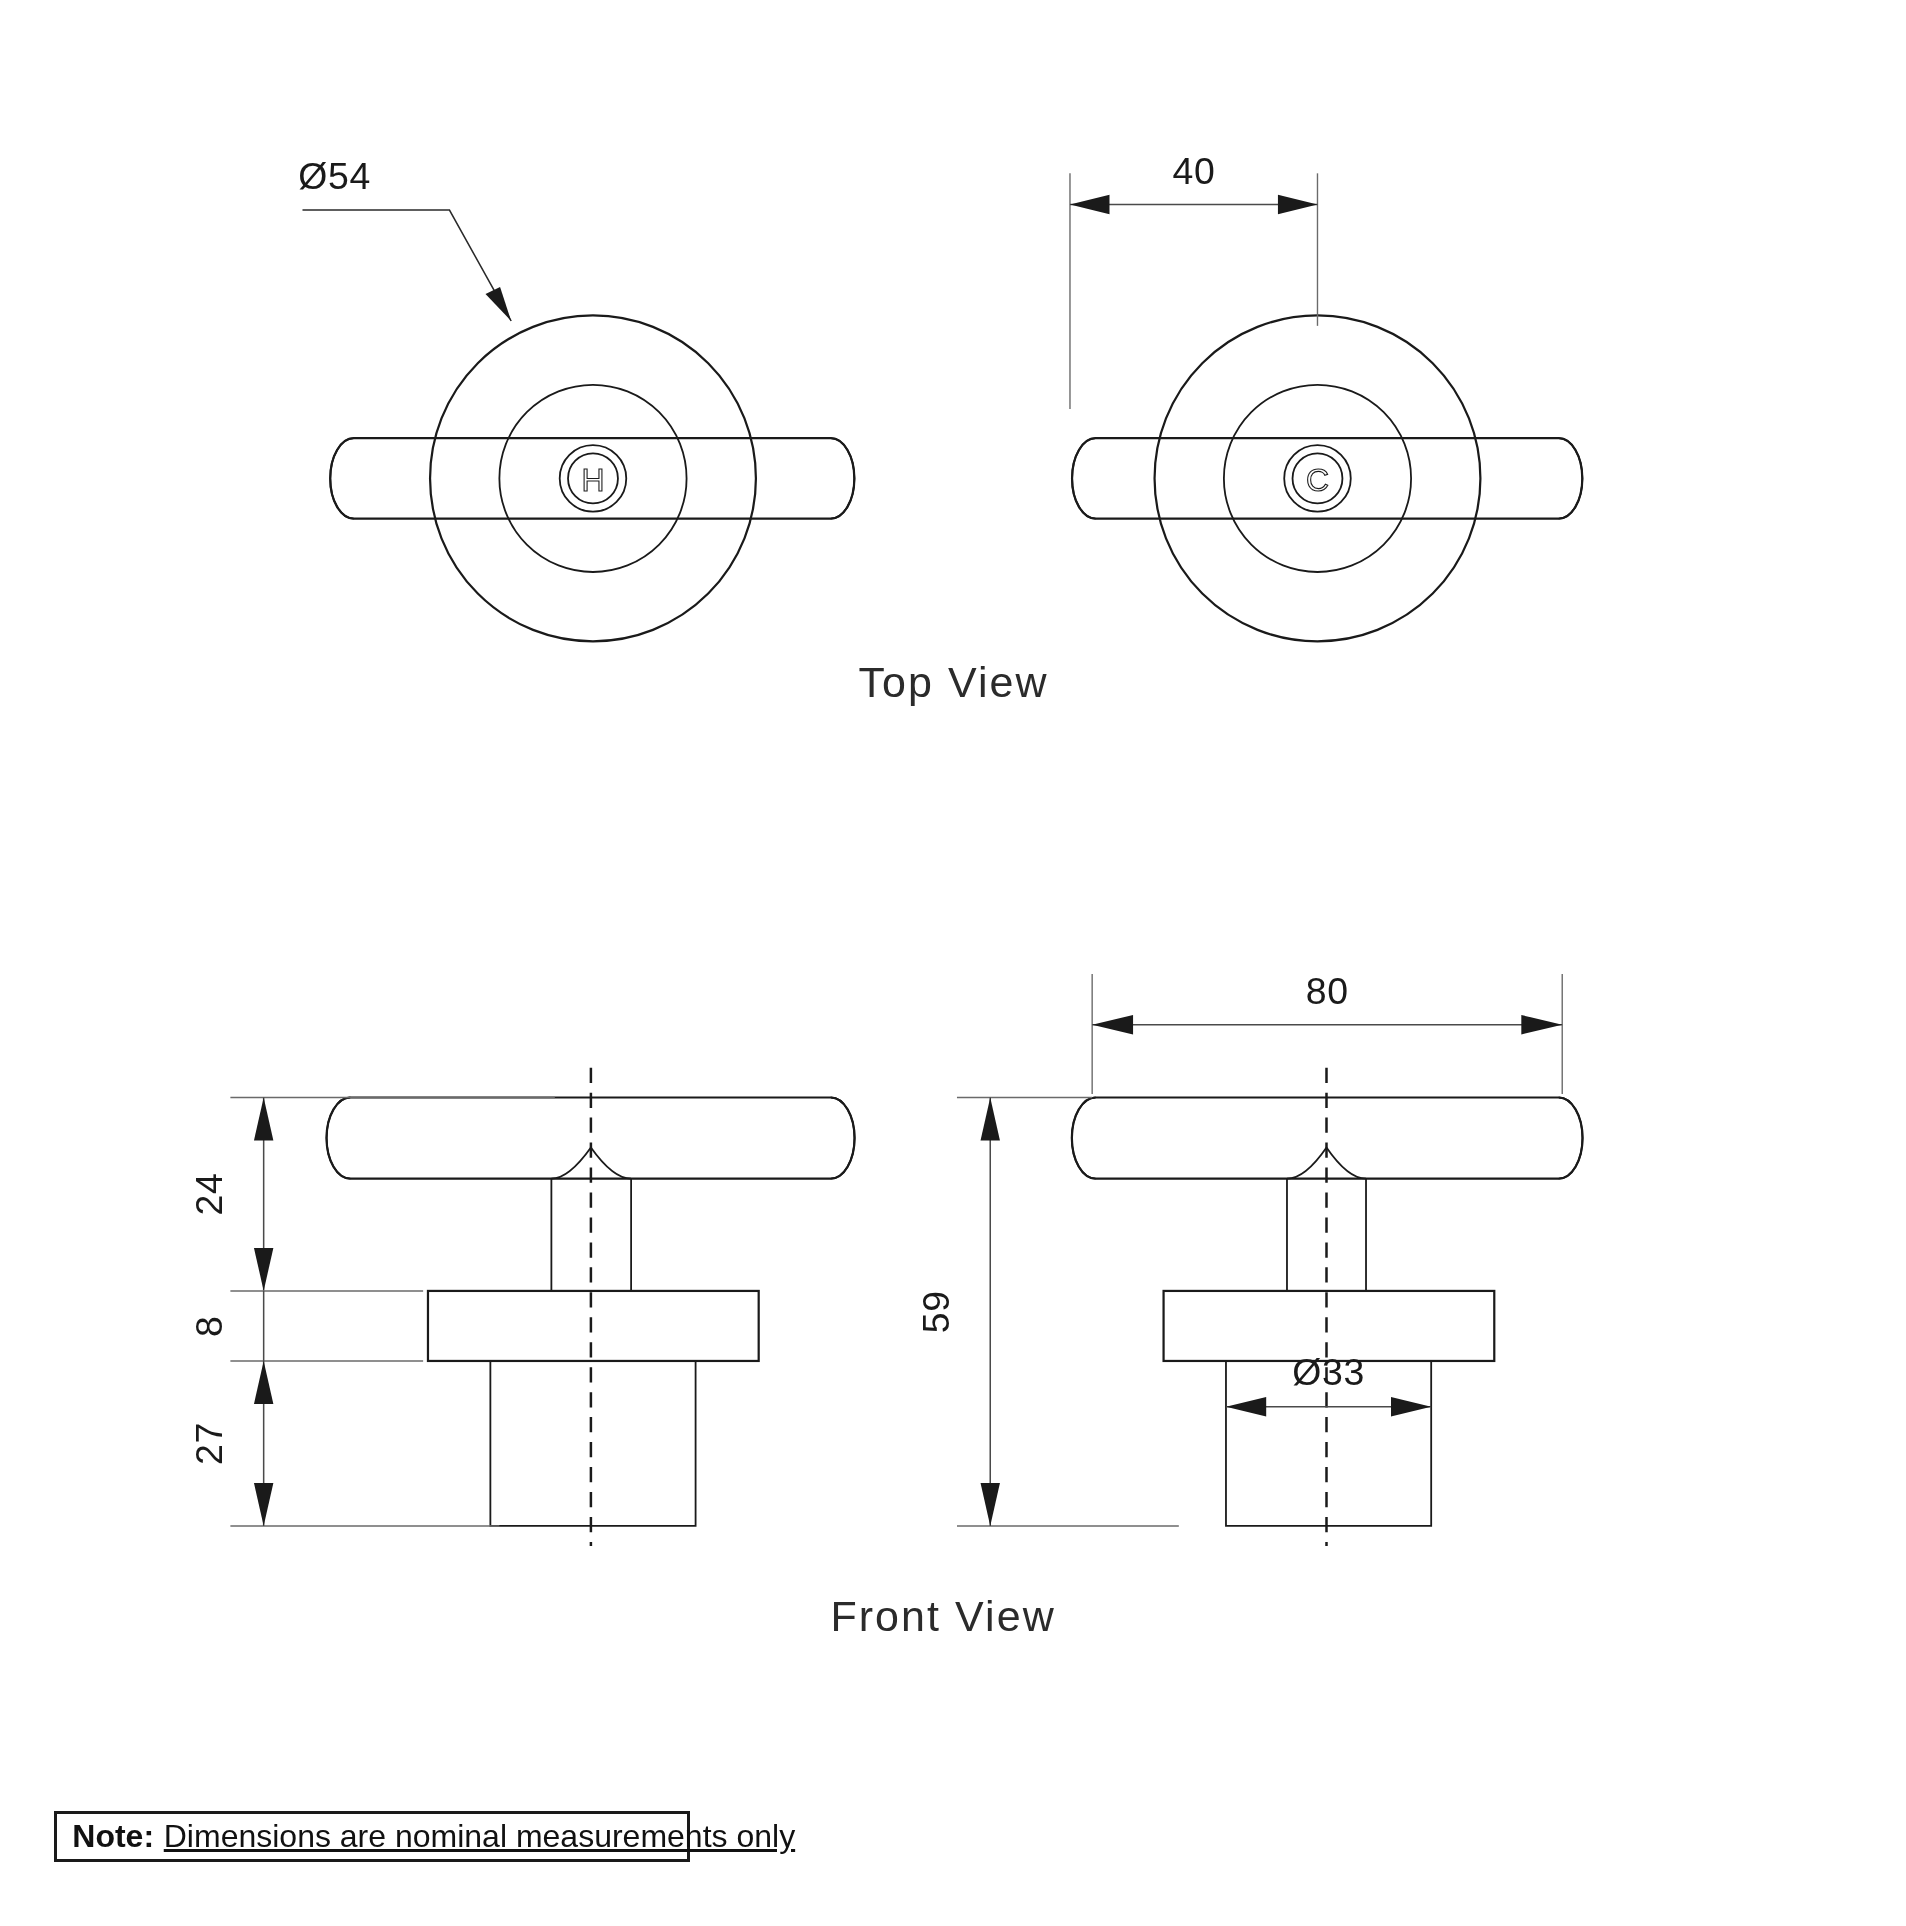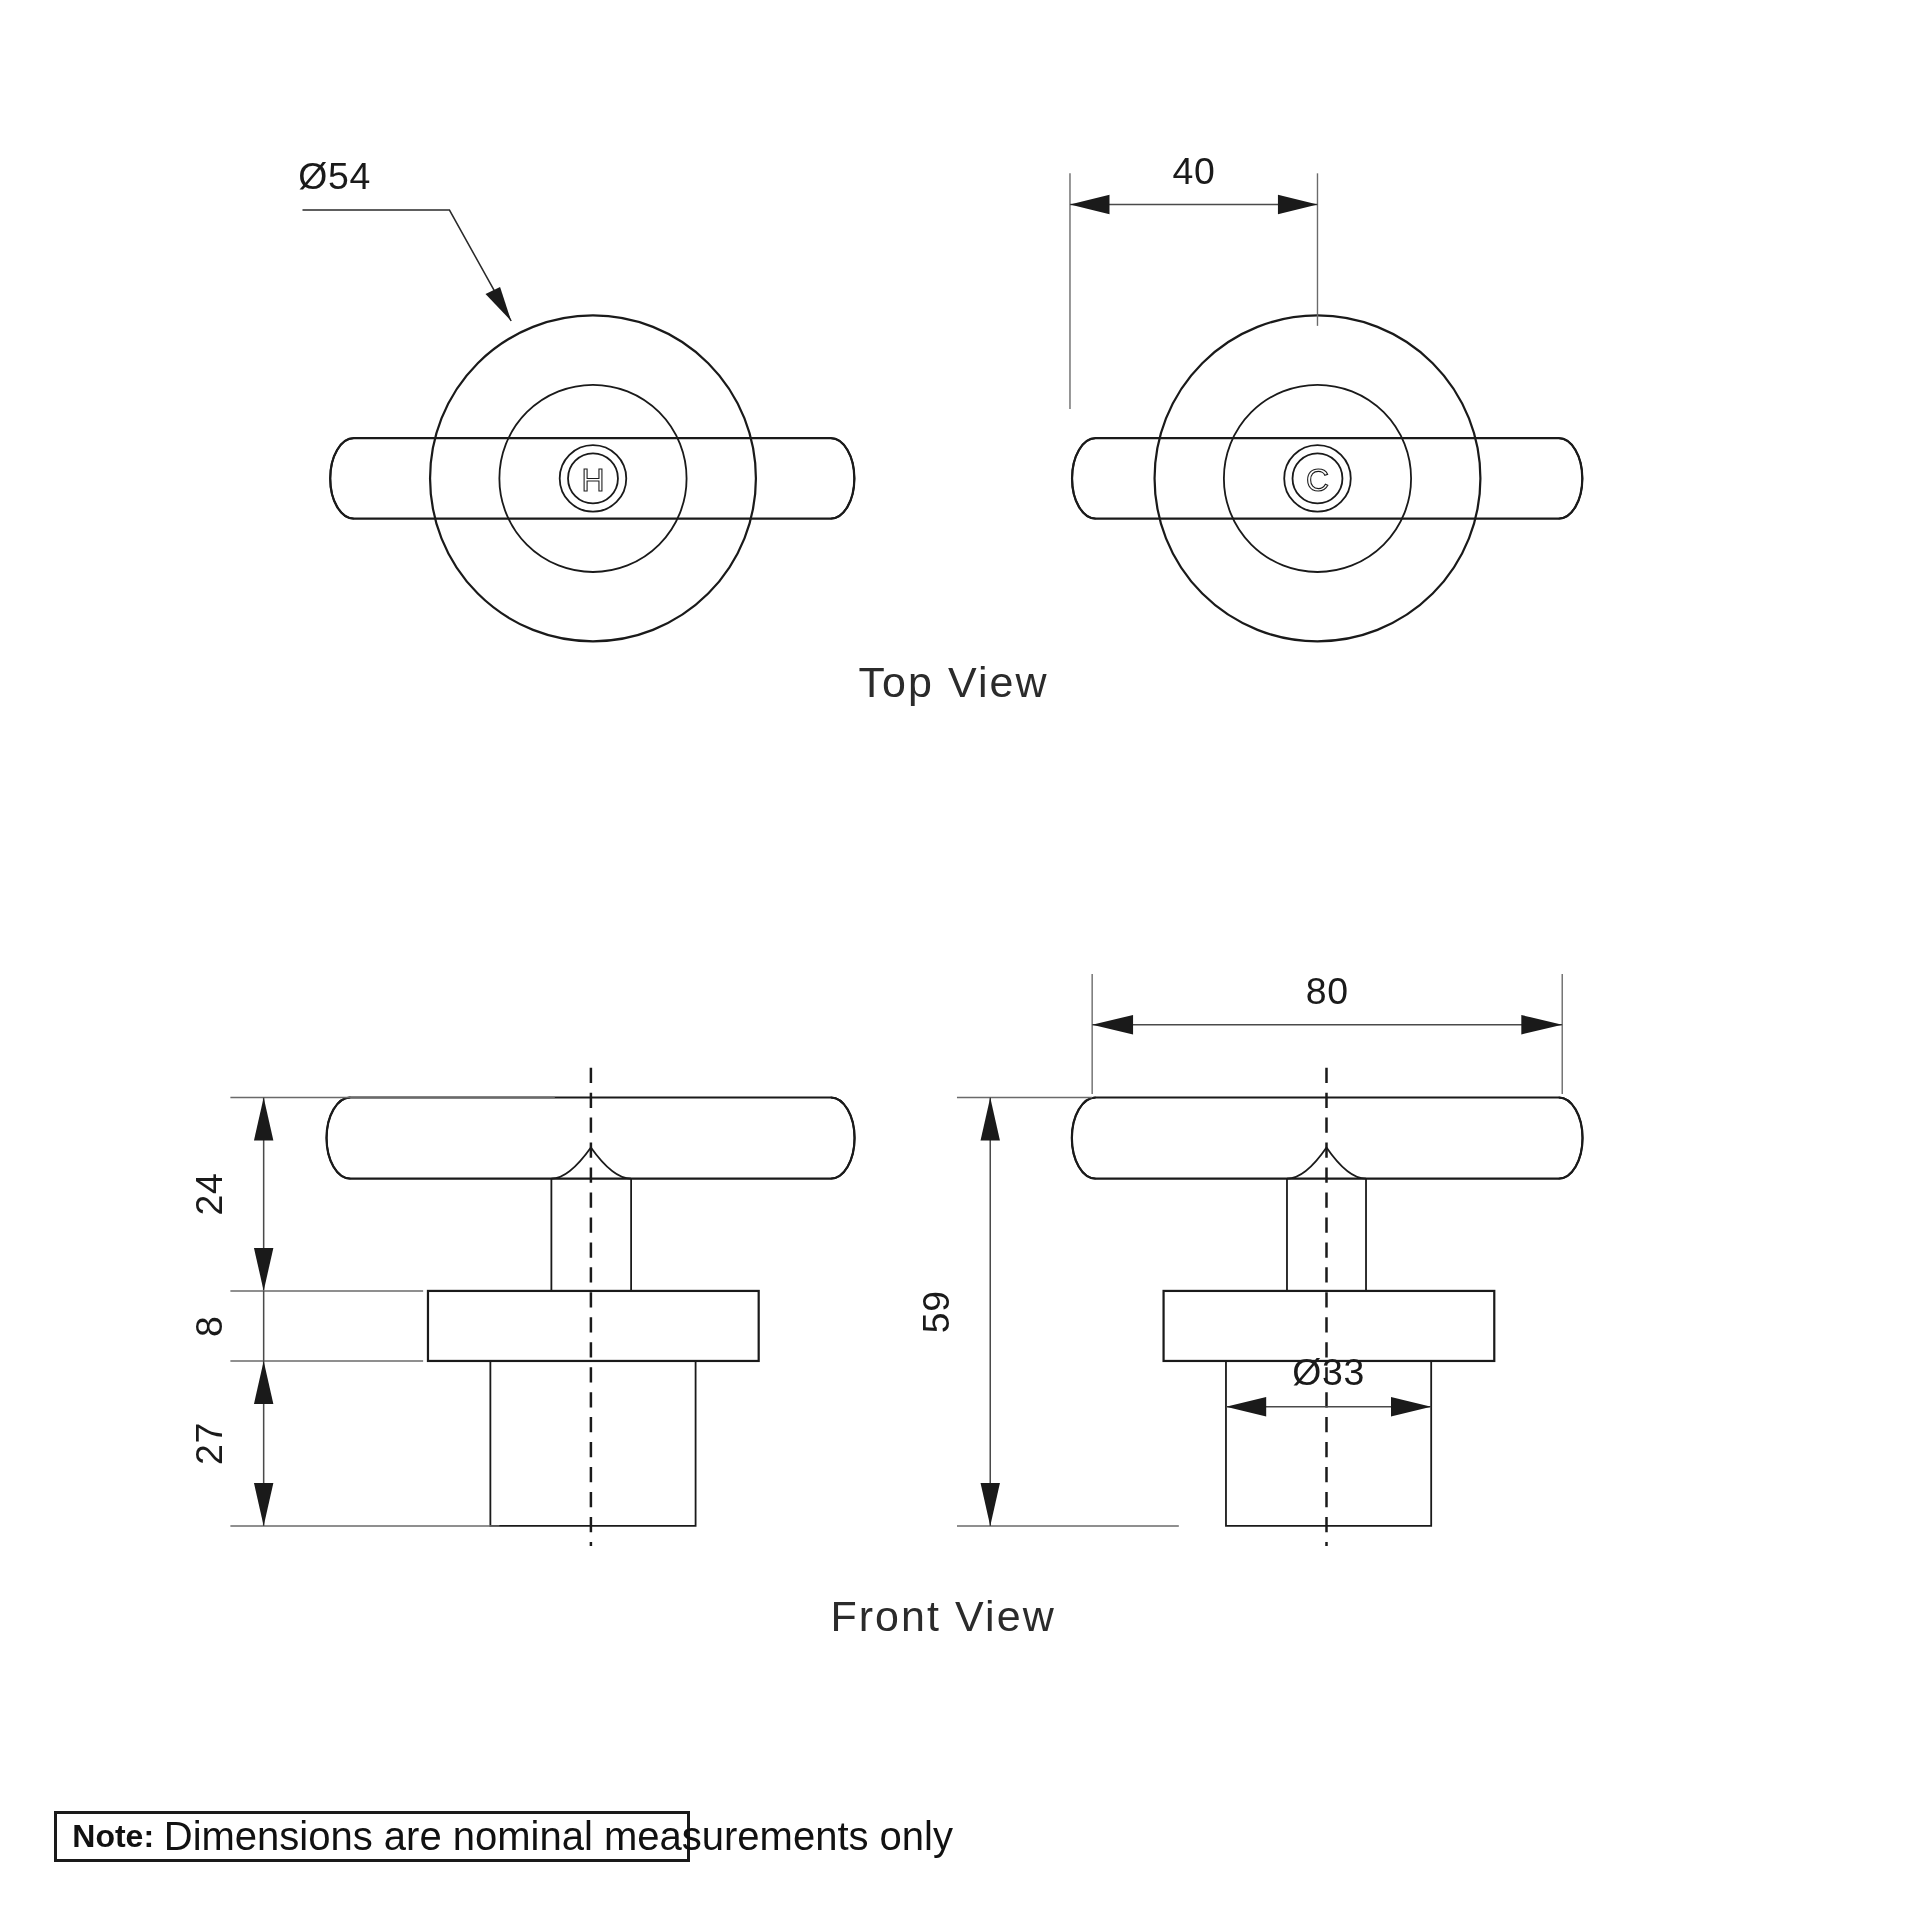--- a/index.html
+++ b/index.html
@@ -61,23 +61,24 @@
     font-weight:bold;
     font-size:32px;
     color:#111;
     letter-spacing:0px;
     margin-right:9.7px;
     white-space:nowrap;
   }
   #note-box .note-text{
     font-family:"Liberation Sans", sans-serif;
     font-weight:400;
-    font-size:40px;
+    font-size:32px;
     color:#111;
     white-space:nowrap;
+    text-decoration:underline;
   }
 </style>
 </head>
 <body>
 
 <div id="sheet">
 
   <svg class="drawing" viewBox="0 0 2750 2778">
 
     <g>

